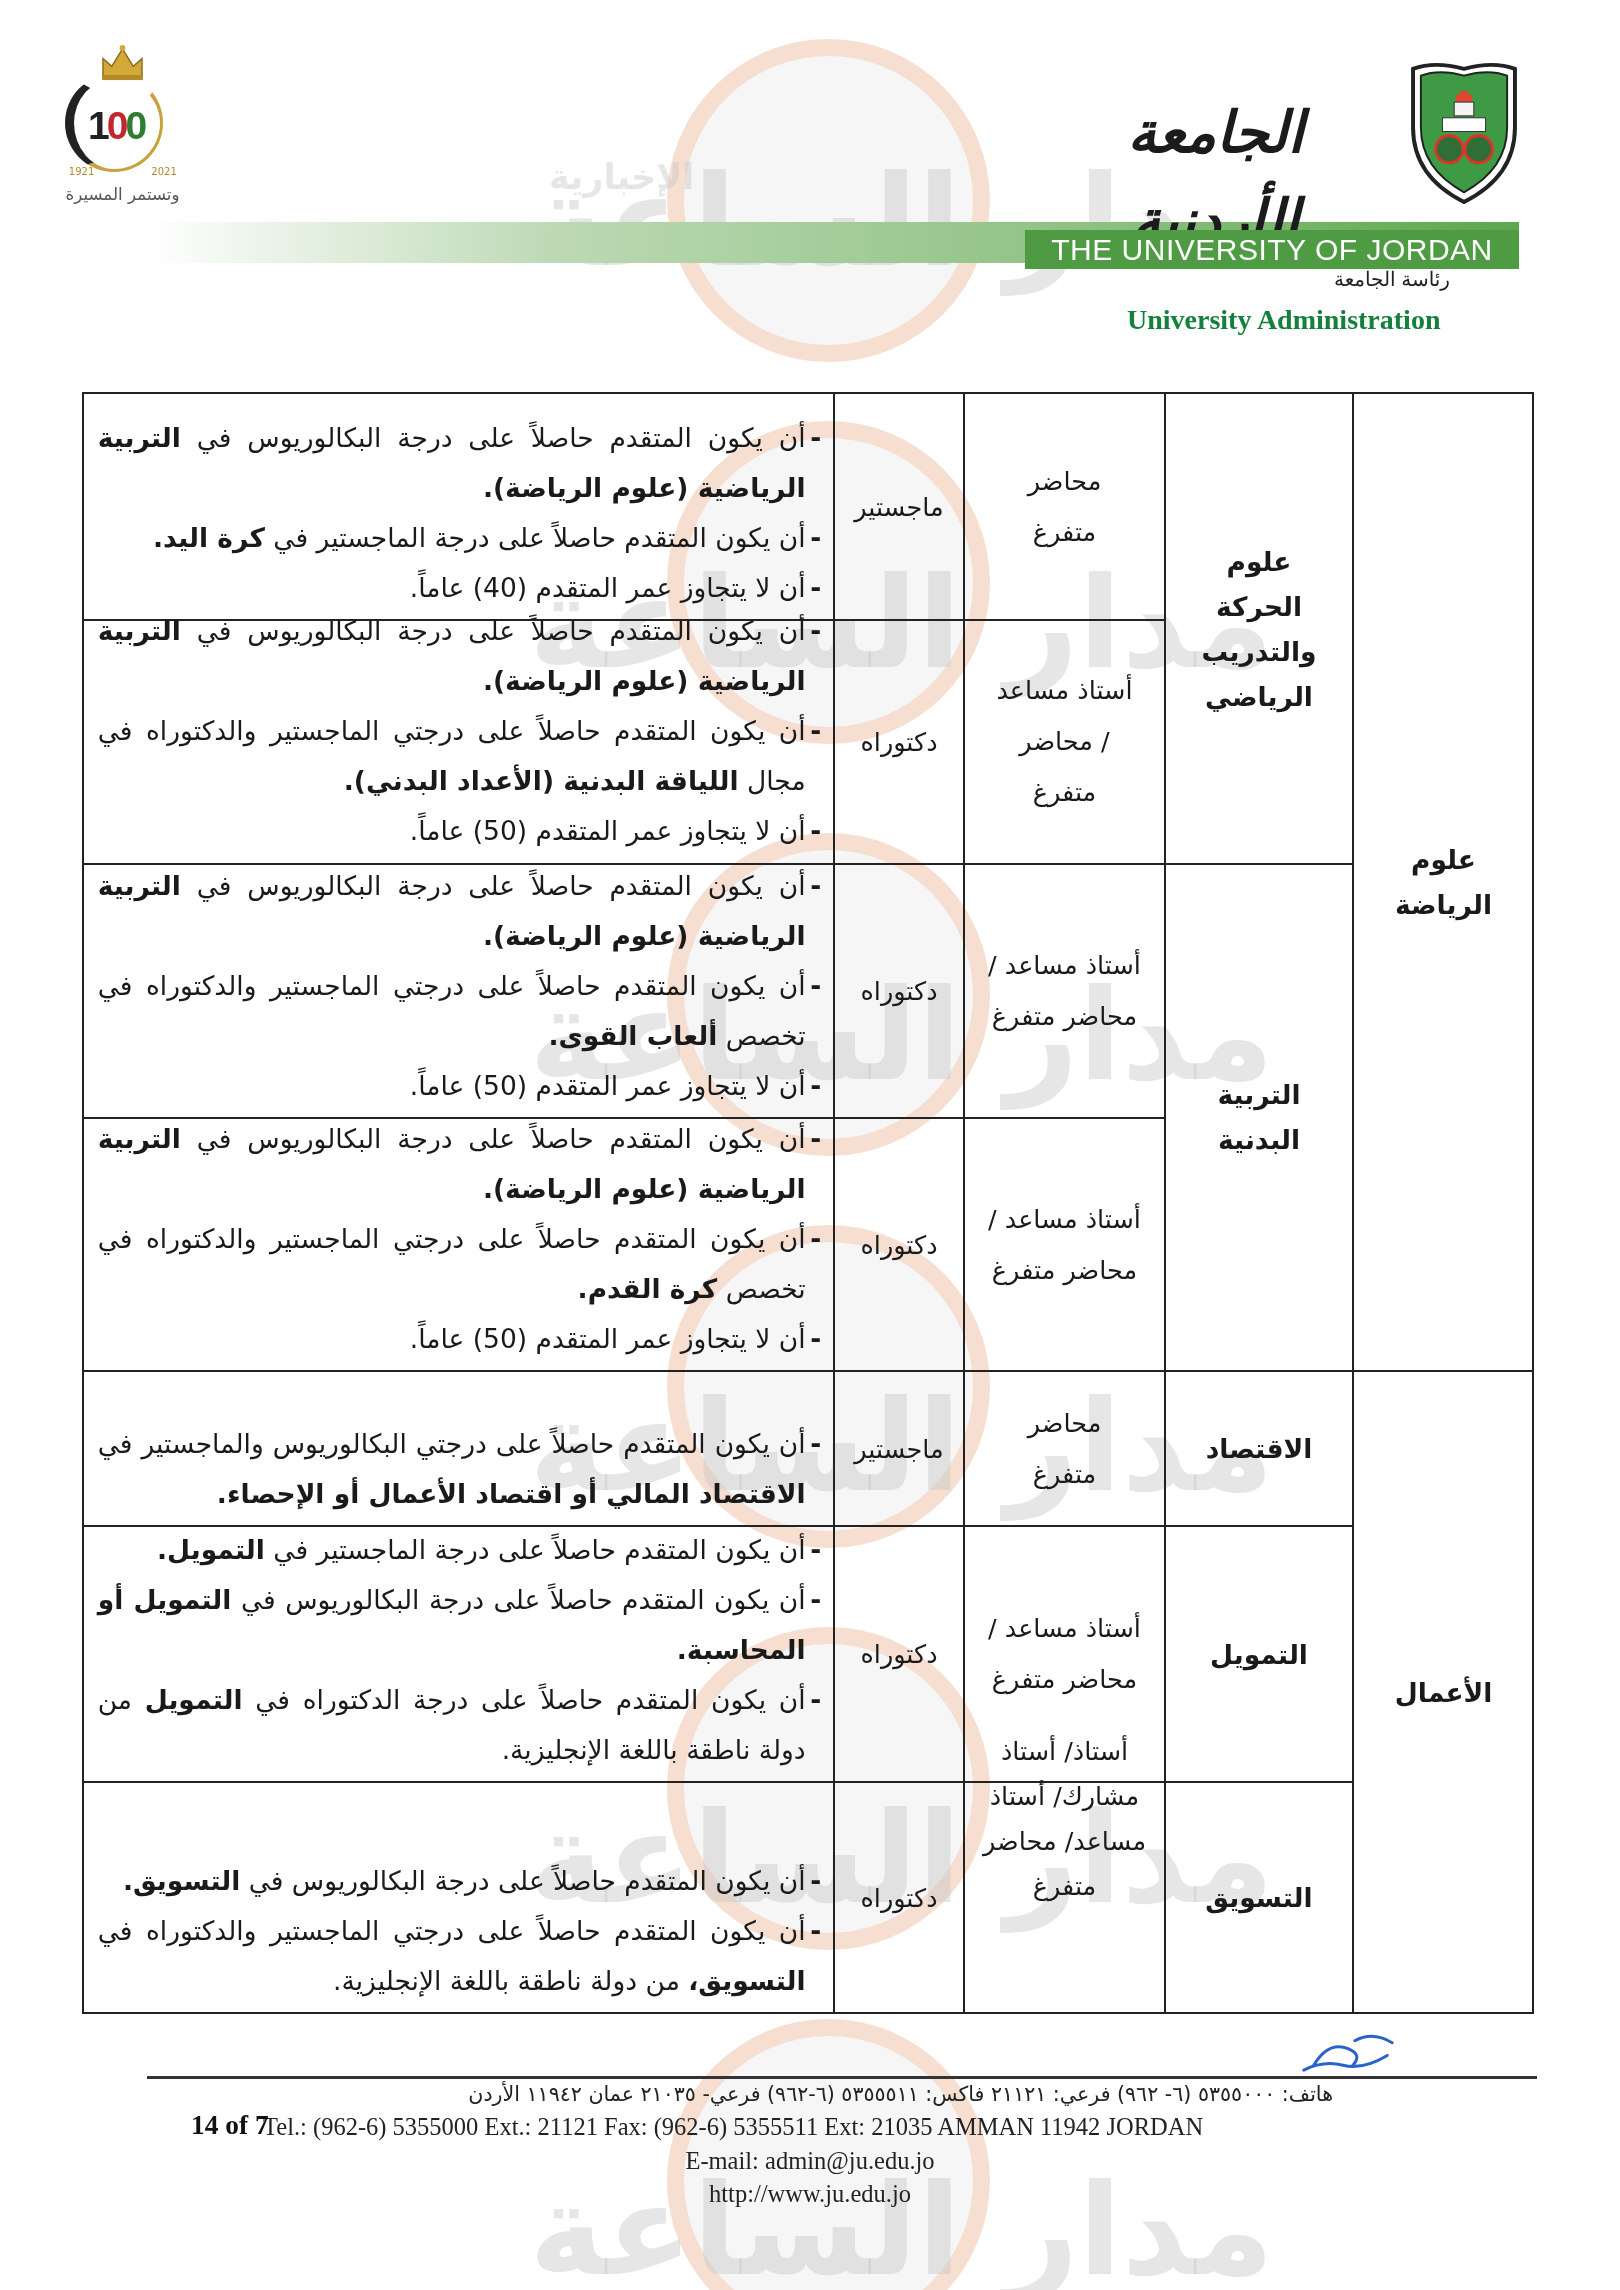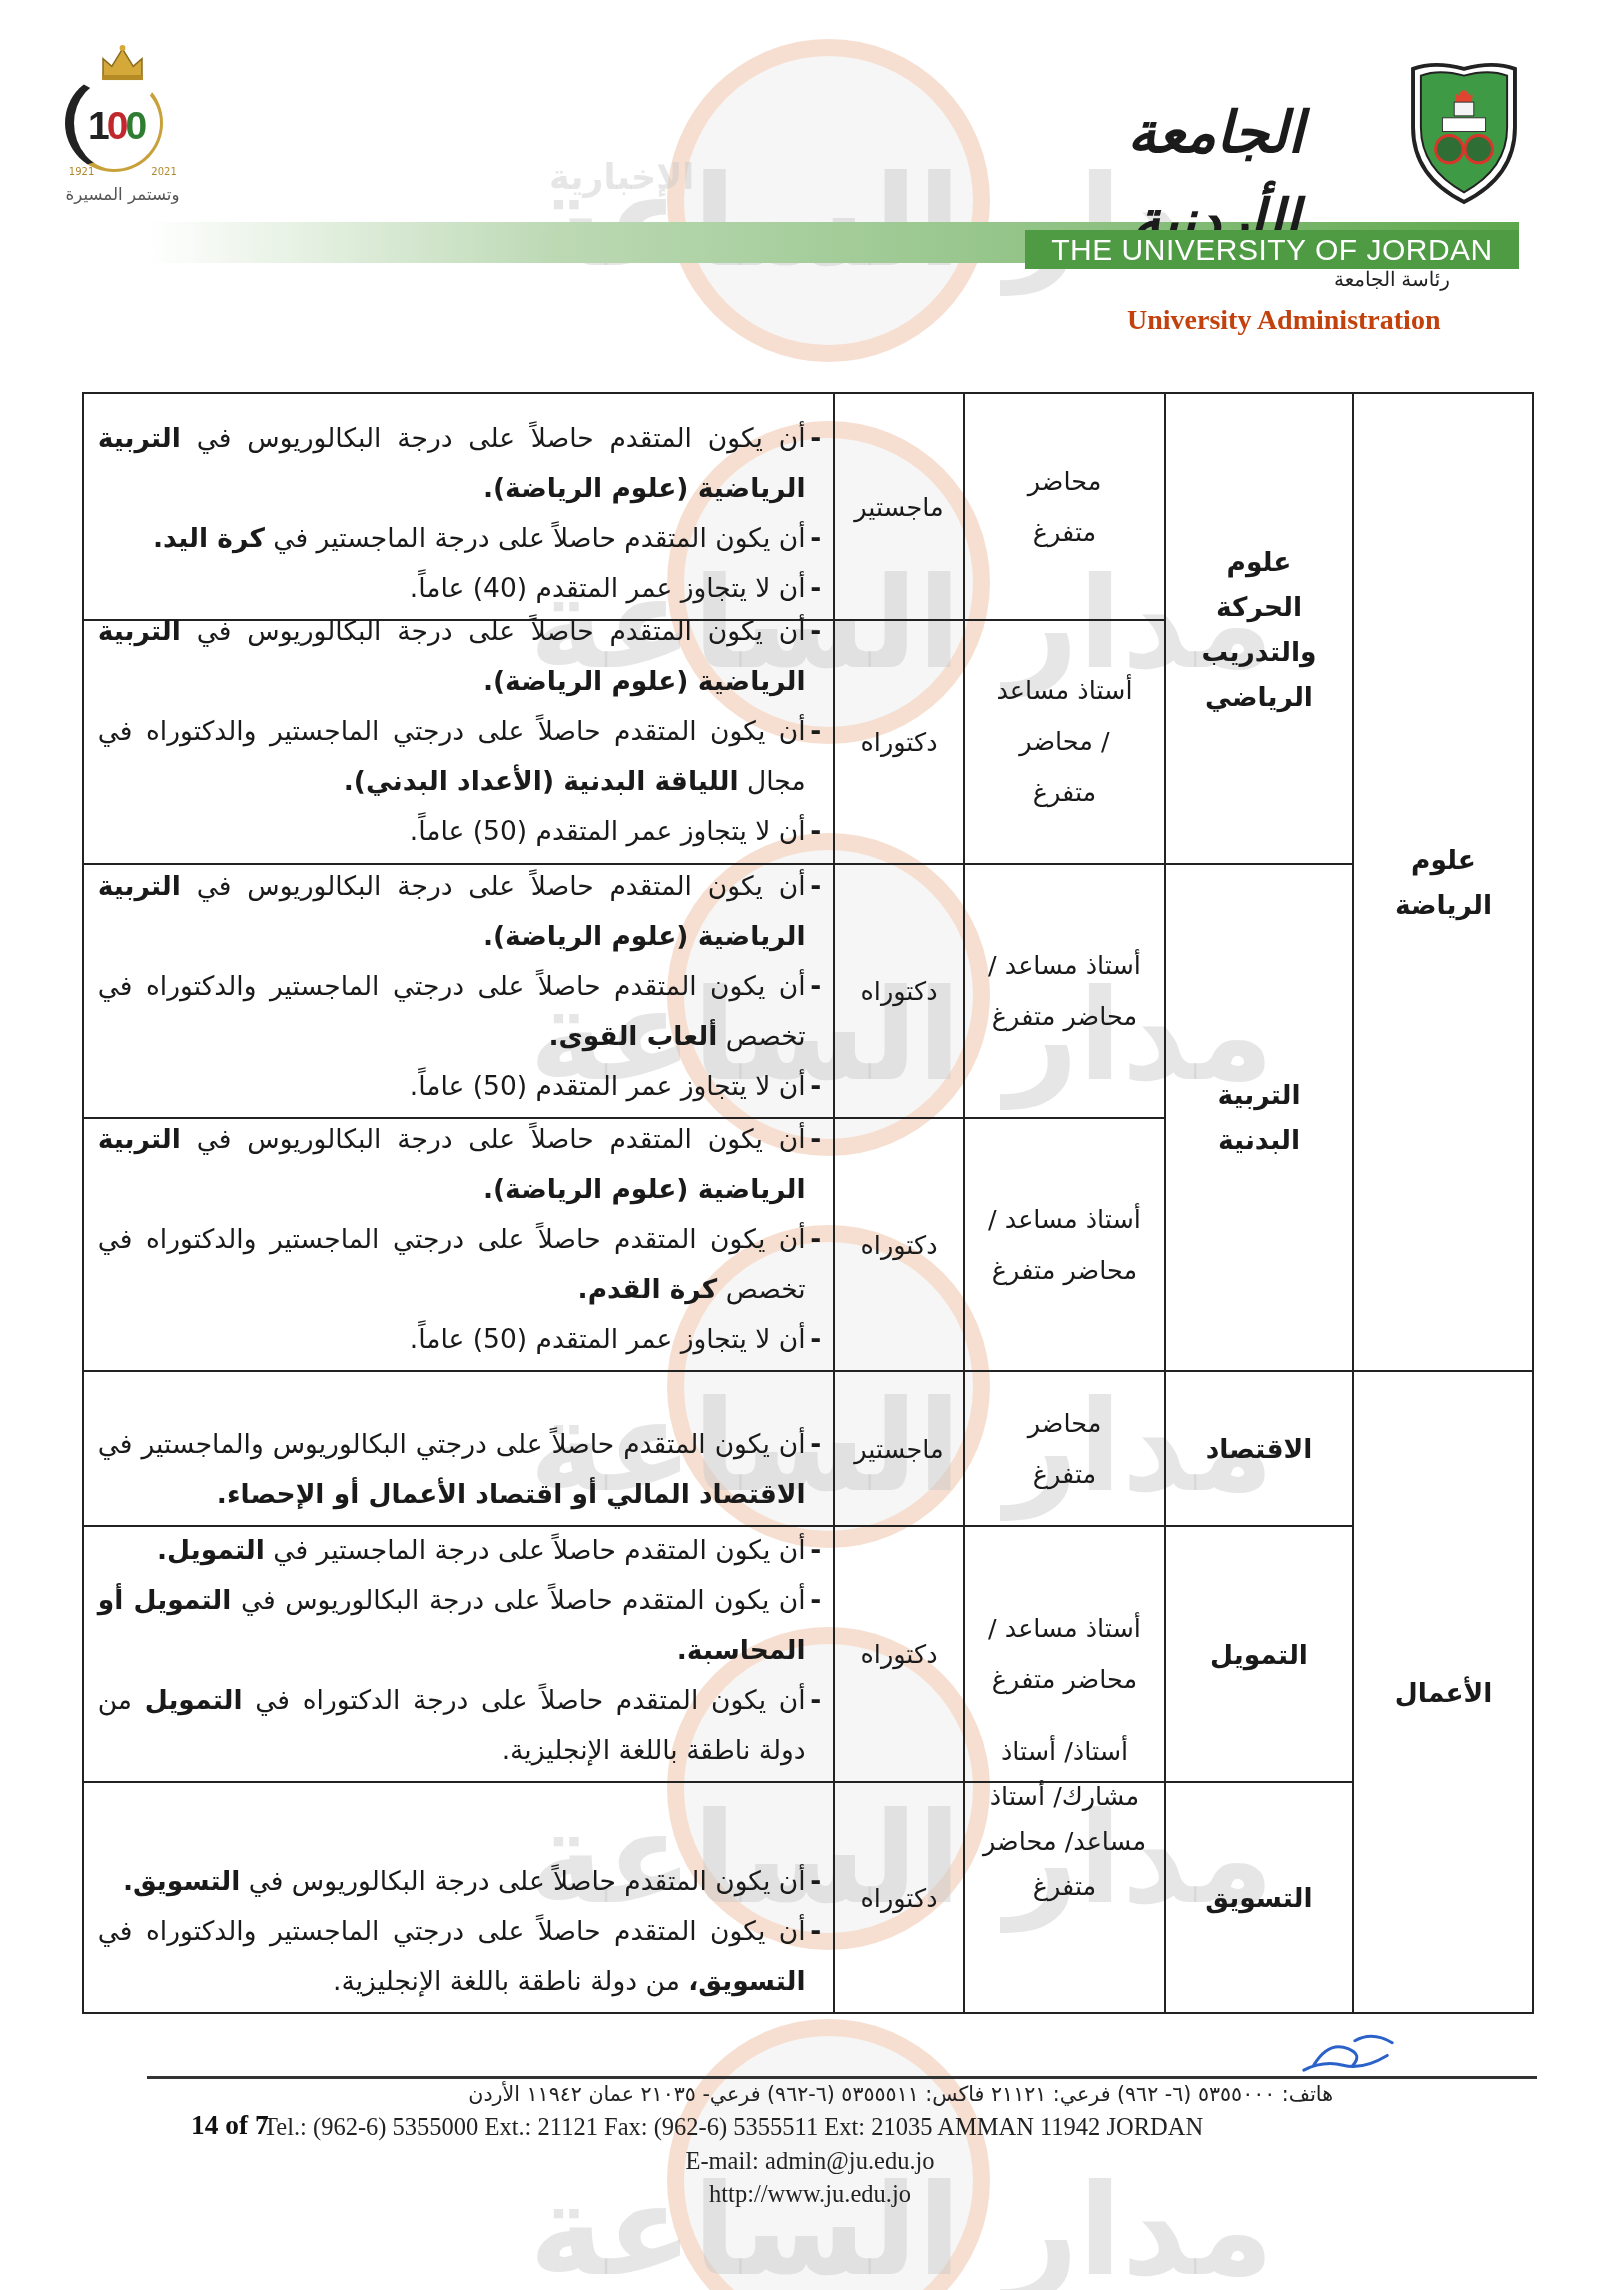--- a/index.html
+++ b/index.html
@@ -37,21 +37,21 @@
                      font-size: 30px; line-height: 39px; text-align: center; letter-spacing: 0.5px; }
 
   .uj-calligraphy { position: absolute; left: 1039px; top: 88px; width: 353px; height: 88px; z-index: 2;
                     font-family: "DejaVu Serif", serif; font-weight: bold; font-size: 57px; color: #1b1b1b;
                     direction: rtl; text-align: center; line-height: 88px; letter-spacing: 2px; font-style: italic; }
   .uj-crest { position: absolute; left: 1405px; top: 59px; width: 118px; height: 147px; z-index: 2; }
 
   .admin-ar { position: absolute; left: 1127px; top: 267px; width: 323px; text-align: right; z-index: 2;
               direction: rtl; font-family: Liberation Sans, sans-serif; font-size: 20px; color: #222; }
   .admin-en { position: absolute; left: 1127px; top: 304px; width: 333px; text-align: left; z-index: 2;
-              font-family: "Liberation Serif", serif; font-weight: bold; font-size: 28px; color: #c2410c; }
+              font-family: "Liberation Serif", serif; font-weight: bold; font-size: 28px; color: #15803d; }
 
   
   .tbl { position: absolute; left: 82px; top: 392px; width: 1452px; height: 1622px; z-index: 3;
          border: 2px solid #222; box-sizing: border-box; }
   .cell { position: absolute; box-sizing: border-box; display: flex; align-items: center; justify-content: center;
           direction: rtl; text-align: center; }
   .vline { position: absolute; top: 0; width: 2px; background: #222; }
   .hline { position: absolute; height: 2px; background: #222; }
 
   .college, .dept { font-weight: bold; font-size: 26.5px; line-height: 45px; }

